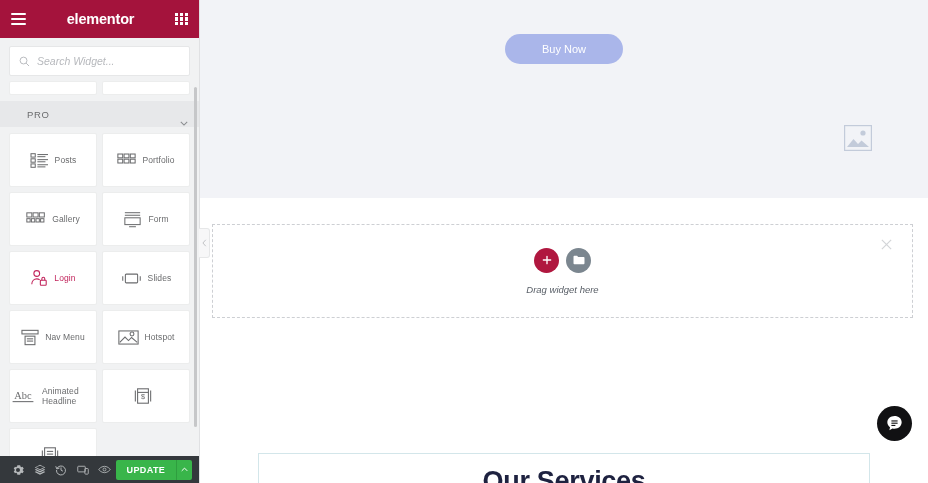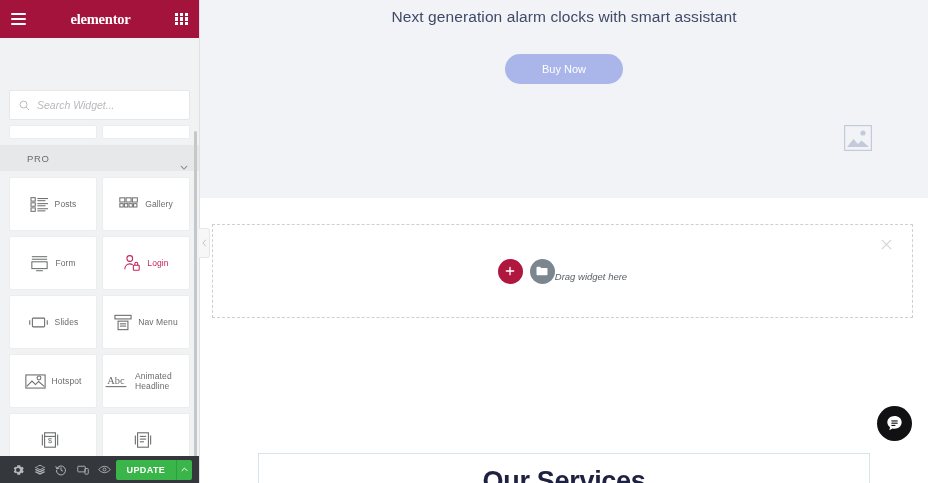--- a/index.html
+++ b/index.html
@@ -20,28 +20,28 @@
     flex: 0 0 200px;
     border-right: 1px solid #e0e1e3;
   }
   .panel-header {
     height: 38px; background: #a4133c;
     display: flex; align-items: center; justify-content: space-between;
     padding: 0 11px; flex: 0 0 38px;
   }
   .panel-logo {
     color: #fff; font-size: 14.5px; font-weight: bold;
-    letter-spacing: -0.2px; flex: 1; text-align: center; font-family: Liberation Serif, serif;
+    letter-spacing: -0.2px; flex: 1; text-align: center;
   }
   .ico-burger { width: 15px; height: 12px; display: flex; flex-direction: column; justify-content: space-between; cursor: pointer; }
   .ico-burger i { display: block; height: 2px; background: #fff; border-radius: 1px; }
   .ico-grid { width: 13px; height: 13px; display: grid; grid-template-columns: repeat(3,1fr); grid-template-rows: repeat(3,1fr); gap: 1.5px; cursor: pointer; }
   .ico-grid i { display: block; background: #fff; }
 
-  .search-wrap { padding: 8px 9px 5px; background: #f1f2f3; flex: 0 0 auto; margin-top: 44px; }
+  .search-wrap { padding: 8px 9px 5px; background: #f1f2f3; flex: 0 0 auto; }
   .search-box {
     height: 30px; background: #fff; border: 1px solid #e6e7e8;
     border-radius: 2px; display: flex; align-items: center; padding: 0 9px; gap: 7px;
   }
   .search-box .mag { width: 11px; height: 11px; flex: 0 0 11px; }
   .search-box .mag svg { display: block; }
   .search-ph { font-size: 10.5px; color: #b7b9bd; font-style: italic; }
 
   .panel-scroll { flex: 1; overflow: hidden; position: relative; }
   .widget-grid { display: grid; grid-template-columns: 1fr 1fr; gap: 5px; padding: 0 9px; }
@@ -120,21 +120,21 @@
   }
   .hero-img-ph {
     position: absolute; right: 56px; top: 125px;
     width: 28px; height: 26px;
   }
 
   .dropzone-wrap { position: relative; background: #fff; height: 127px; }
   .dropzone {
     position: absolute; left: 12px; right: 15px; top: 26px; height: 94px;
     border: 1px dashed #cdcfd3;
-    display: flex; flex-direction: row; align-items: center; justify-content: center;
+    display: flex; flex-direction: column; align-items: center; justify-content: center;
   }
   .dz-btns { display: flex; gap: 7px; }
   .dz-add, .dz-folder {
     width: 25px; height: 25px; border-radius: 50%;
     display: flex; align-items: center; justify-content: center; cursor: pointer;
   }
   .dz-add { background: #b0173f; }
   .dz-folder { background: #7b868f; }
   .dz-text { margin-top: 11px; font-size: 9.5px; color: #5a6068; font-style: italic; }
   .dz-close {
@@ -226,20 +226,33 @@
                 <line x1="8.5" y1="5.5" x2="18" y2="5.5"></line>
               <line x1="8.5" y1="9" x2="21" y2="9"></line>
                 <line x1="8.5" y1="11.5" x2="18" y2="11.5"></line>
               <line x1="8.5" y1="15" x2="21" y2="15"></line>
                 <line x1="8.5" y1="17.5" x2="18" y2="17.5"></line>
             </svg>
           </span>
           <span class="wlabel">Posts</span>
         </div>
 
+        <div class="wcard">
+          <span class="glyph">
+            <svg width="19" height="15" viewBox="0 0 22 17" fill="none" stroke="currentColor" stroke-width="1.2">
+              <rect x="1" y="1" width="5.6" height="4.4"></rect>
+                <rect x="8.2" y="1" width="5.6" height="4.4"></rect>
+                <rect x="15.4" y="1" width="5.6" height="4.4"></rect>
+              <rect x="1" y="7" width="5.6" height="4.4"></rect>
+                <rect x="8.2" y="7" width="5.6" height="4.4"></rect>
+                <rect x="15.4" y="7" width="5.6" height="4.4"></rect>
+            </svg>
+          </span>
+          <span class="wlabel">Portfolio</span>
+        </div>
 
         <div class="wcard">
           <span class="glyph">
             <svg width="20" height="15" viewBox="0 0 24 18" fill="none" stroke="currentColor" stroke-width="1.2">
               <rect x="1" y="1" width="6" height="5"></rect>
                 <rect x="8.5" y="1" width="6" height="5"></rect>
                 <rect x="16" y="1" width="6" height="5"></rect>
               <rect x="1" y="8" width="4" height="4"></rect>
                 <rect x="6.5" y="8" width="4" height="4"></rect>
                 <rect x="12" y="8" width="4" height="4"></rect>
@@ -392,21 +405,20 @@
       <svg width="5" height="8" viewBox="0 0 6 10">
           <path d="M4.6 1L1 5l3.6 4" fill="none" stroke="#b9bbbe" stroke-width="1.1"></path>
         </svg>
     </div>
   </div>
 
   <div id="preview">
 
 
     <div class="hero">
-      <div class="hero-sub">Next generation alarm clocks with smart assistant</div>
       <div class="hero-cta">Buy Now</div>
       <div class="hero-img-ph">
         <svg width="28" height="26" viewBox="0 0 28 26">
           <rect x="0.6" y="0.6" width="26.8" height="24.8" fill="none" stroke="#c3cbda" stroke-width="1.2"></rect>
           <circle cx="19" cy="8" r="2.6" fill="#c3cbda"></circle>
           <path d="M3 22l6.5-8 4.5 5 3.5-3.5 7.5 6.5z" fill="#c3cbda"></path>
         </svg>
       </div>
     </div>
 

